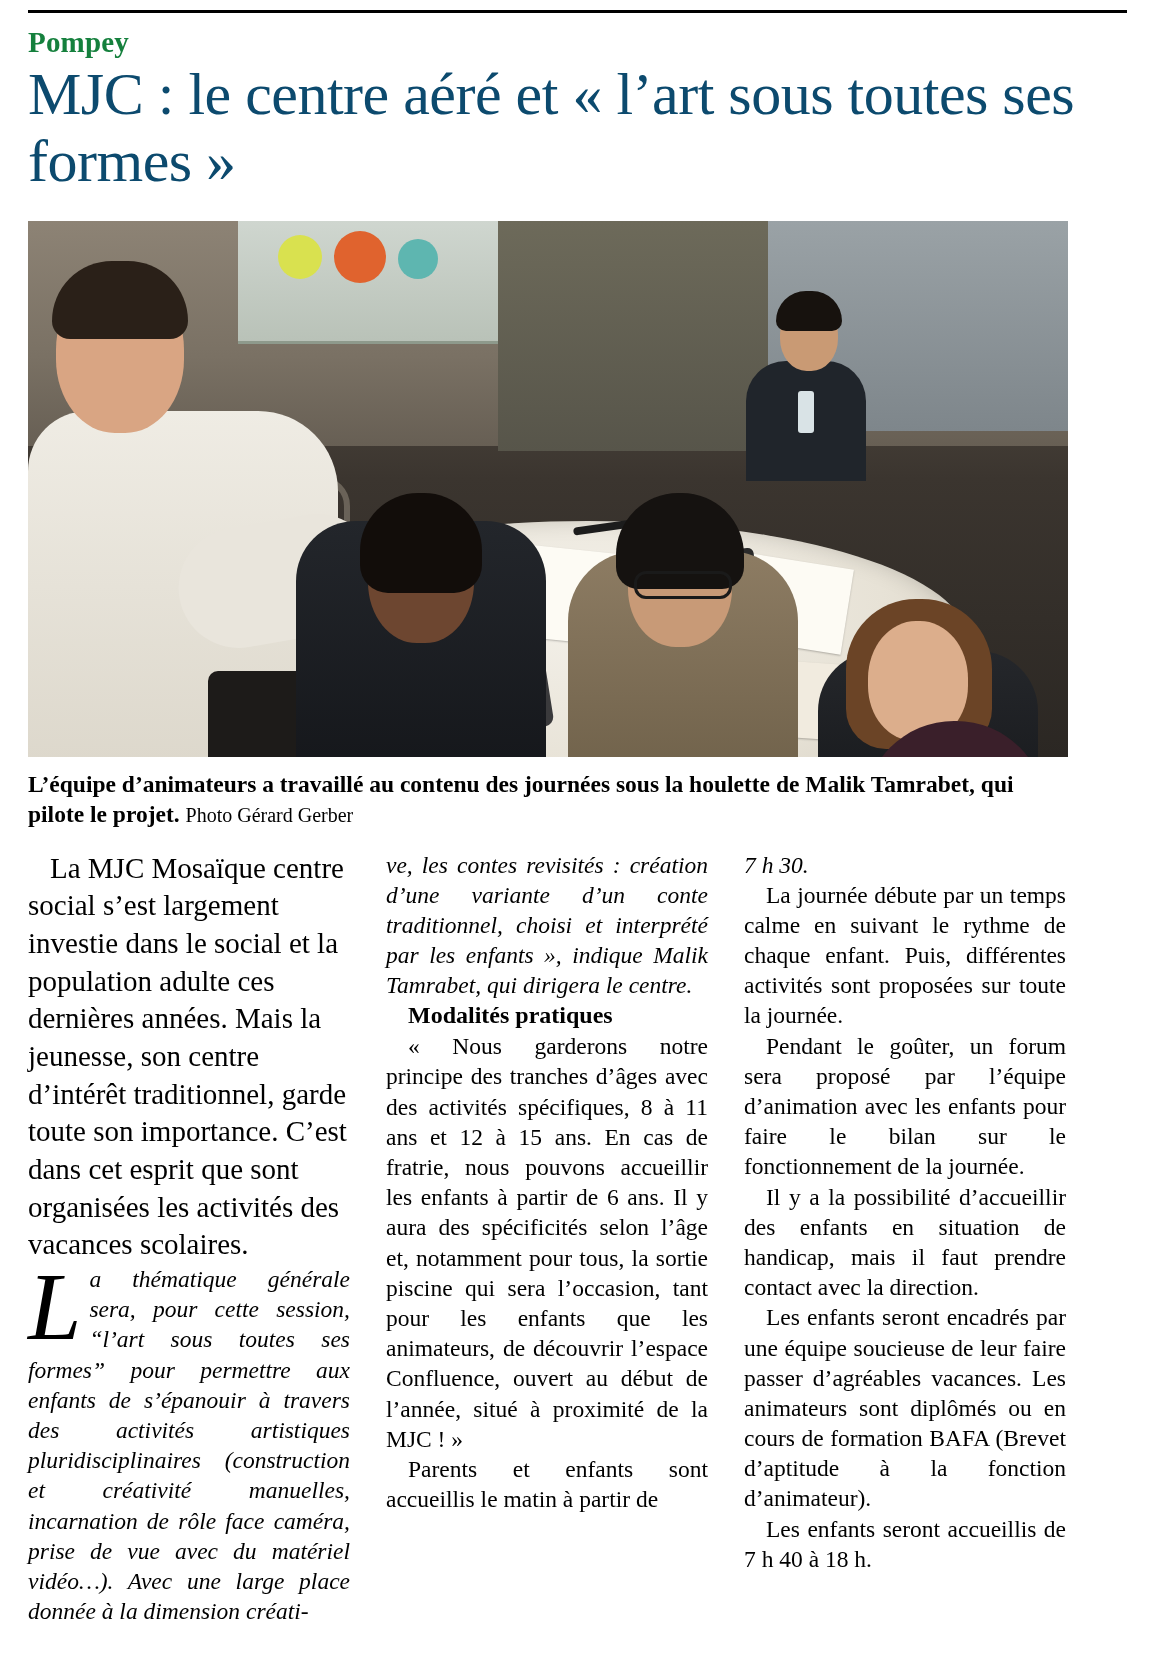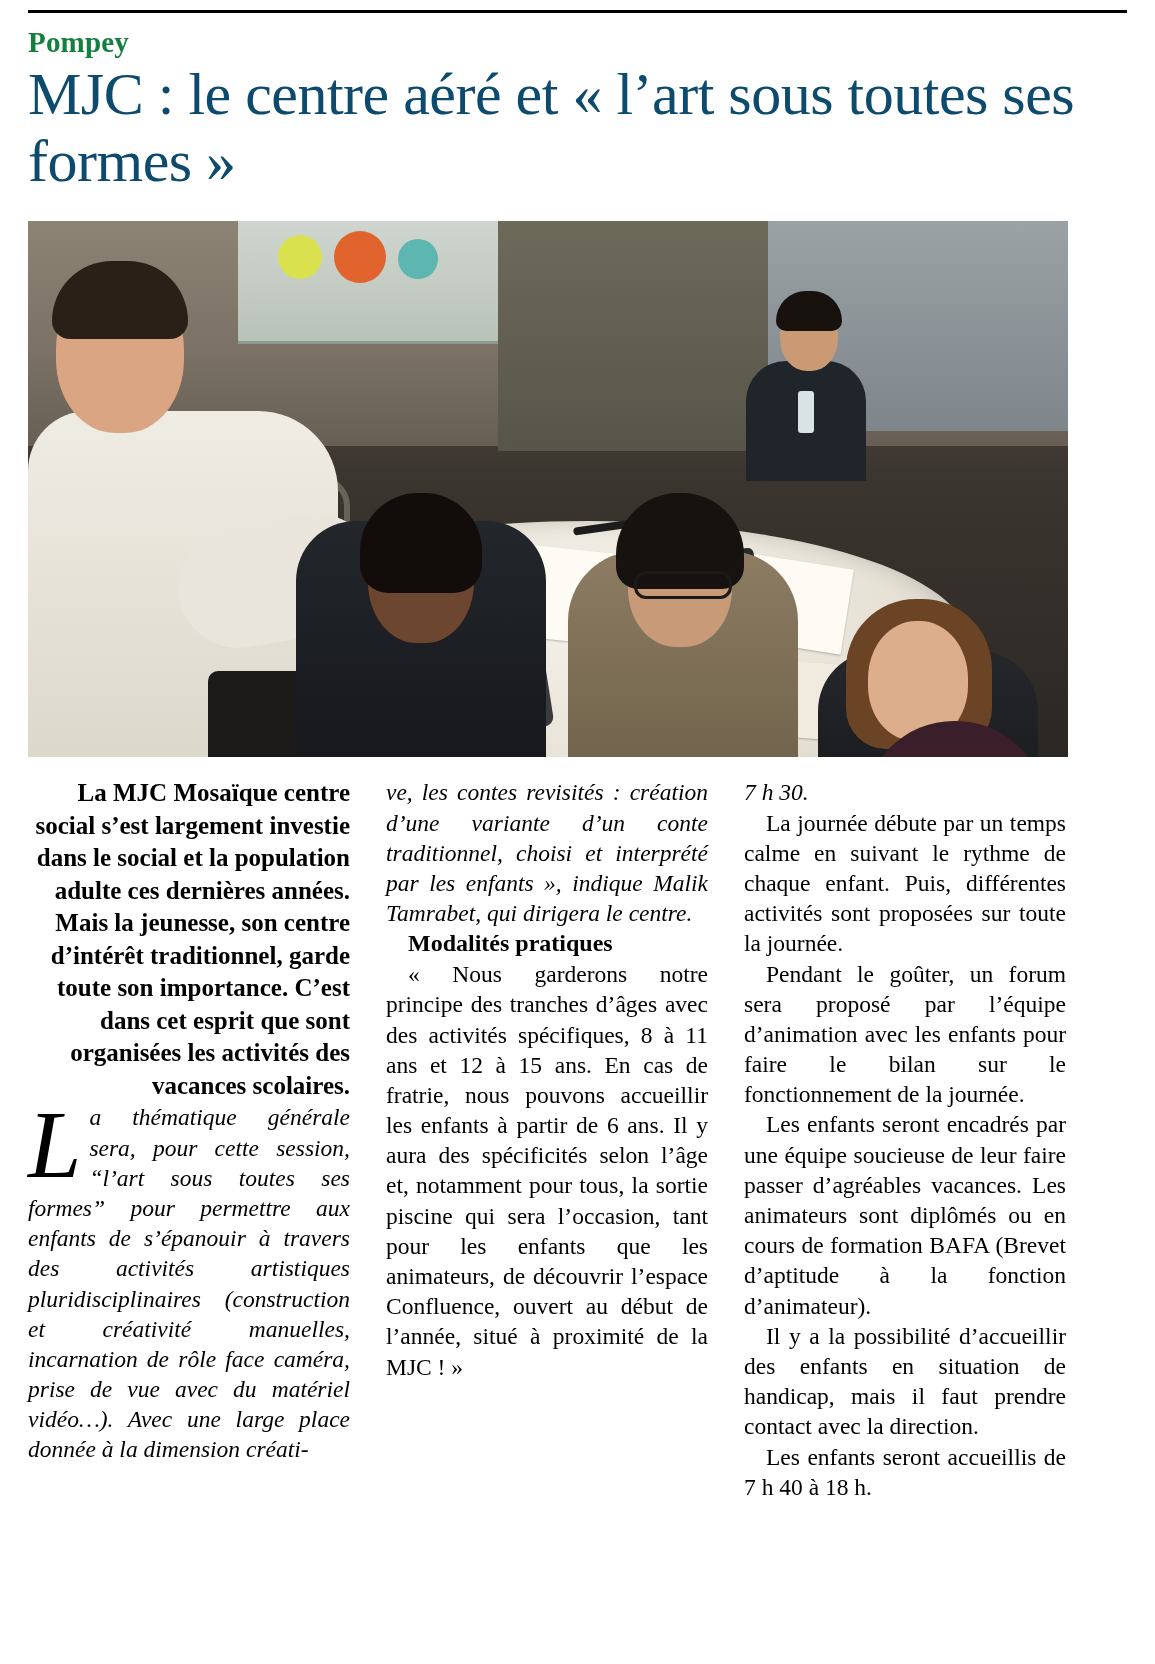--- a/index.html
+++ b/index.html
@@ -167,24 +167,24 @@
     gap: 36px;
   }
   .col {
     width: 322px;
     font-size: 23.5px;
     line-height: 1.285;
     text-align: justify;
     hyphens: auto;
   }
   .chapeau {
-    font-weight: bold;
-    font-size: 25px;
+    font-weight: normal;
+    font-size: 29px;
     line-height: 1.3;
-    text-align: right;
+    text-align: left;
     margin: 0 0 22px 0;
   }
   .col p {
     margin: 0;
     text-indent: 22px;
   }
   .col p.first { text-indent: 0; font-style: italic; }
   .subhead {
     font-weight: bold;
     font-size: 24px;
@@ -265,37 +265,42 @@
         <div class="hair"></div>
         <div class="head"></div>
       </div>
       <div class="person pe">
         <div class="hair"></div>
 
       </div>
     </div>
   </div>
 
+  <div class="caption">
+    <span>L’équipe d’animateurs a travaillé au contenu des journées sous la houlette de Malik Tamrabet, qui pilote le projet.</span>
+    <span class="credit">Photo Gérard Gerber</span>
+  </div>
 
   <div class="columns">
 
     <div class="col">
       <p class="chapeau">La MJC Mosaïque centre social s’est largement investie dans le social et la population adulte ces dernières années. Mais la jeunesse, son centre d’intérêt traditionnel, garde toute son importance. C’est dans cet esprit que sont organisées les activités des vacances scolaires.</p>
       <p class="first dropcap-para">La thématique générale sera, pour cette session, “l’art sous toutes ses formes” pour permettre aux enfants de s’épanouir à travers des activités artistiques pluridisciplinaires (construction et créativité manuelles, incarnation de rôle face caméra, prise de vue avec du matériel vidéo…). Avec une large place donnée à la dimension créati-</p>
     </div>
 
     <div class="col">
       <p class="first">ve, les contes revisités : création d’une variante d’un conte traditionnel, choisi et interprété par les enfants », indique Malik Tamrabet, qui dirigera le centre.</p>
       <p class="subhead">Modalités pratiques</p>
       <p>« Nous garderons notre principe des tranches d’âges avec des activités spécifiques, 8 à 11 ans et 12 à 15 ans. En cas de fratrie, nous pouvons accueillir les enfants à partir de 6 ans. Il y aura des spécificités selon l’âge et, notamment pour tous, la sortie piscine qui sera l’occasion, tant pour les enfants que les animateurs, de découvrir l’espace Confluence, ouvert au début de l’année, situé à proximité de la MJC ! »</p>
+      <p>Parents et enfants sont accueillis le matin à partir de</p>
     </div>
 
     <div class="col">
       <p class="first">7 h 30.</p>
       <p>La journée débute par un temps calme en suivant le rythme de chaque enfant. Puis, différentes activités sont proposées sur toute la journée.</p>
       <p>Pendant le goûter, un forum sera proposé par l’équipe d’animation avec les enfants pour faire le bilan sur le fonctionnement de la journée.</p>
+      <p>Il y a la possibilité d’accueillir des enfants en situation de handicap, mais il faut prendre contact avec la direction.</p>
       <p>Les enfants seront encadrés par une équipe soucieuse de leur faire passer d’agréables vacances. Les animateurs sont diplômés ou en cours de formation BAFA (Brevet d’aptitude à la fonction d’animateur).</p>
-      <p>Il y a la possibilité d’accueillir des enfants en situation de handicap, mais il faut prendre contact avec la direction.</p>
       <p>Les enfants seront accueillis de 7 h 40 à 18 h.</p>
     </div>
 
   </div>
 </div>
 
 </body></html>

